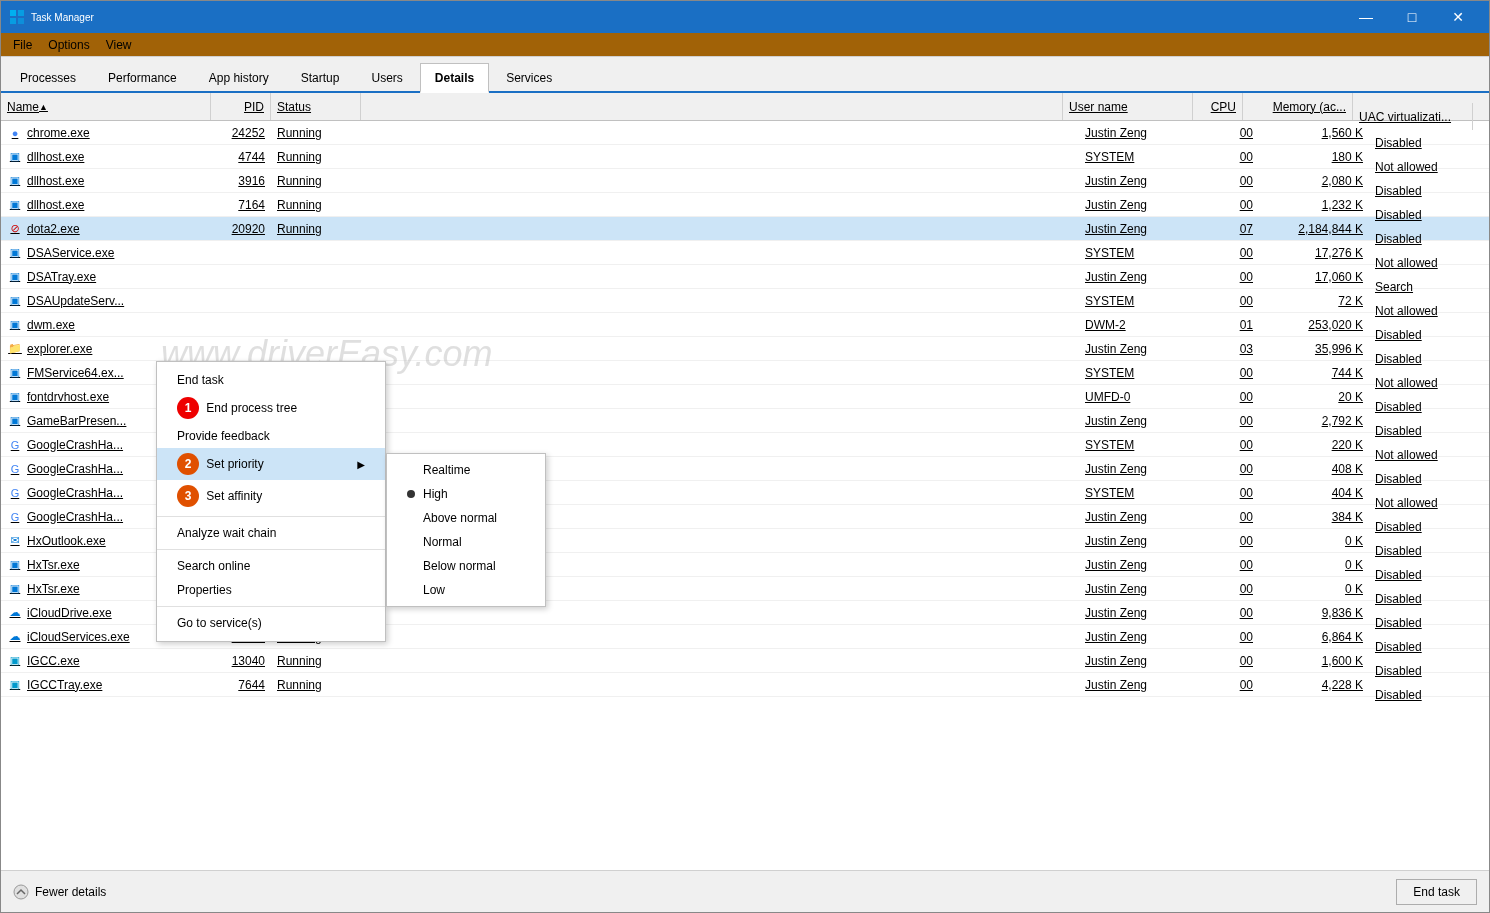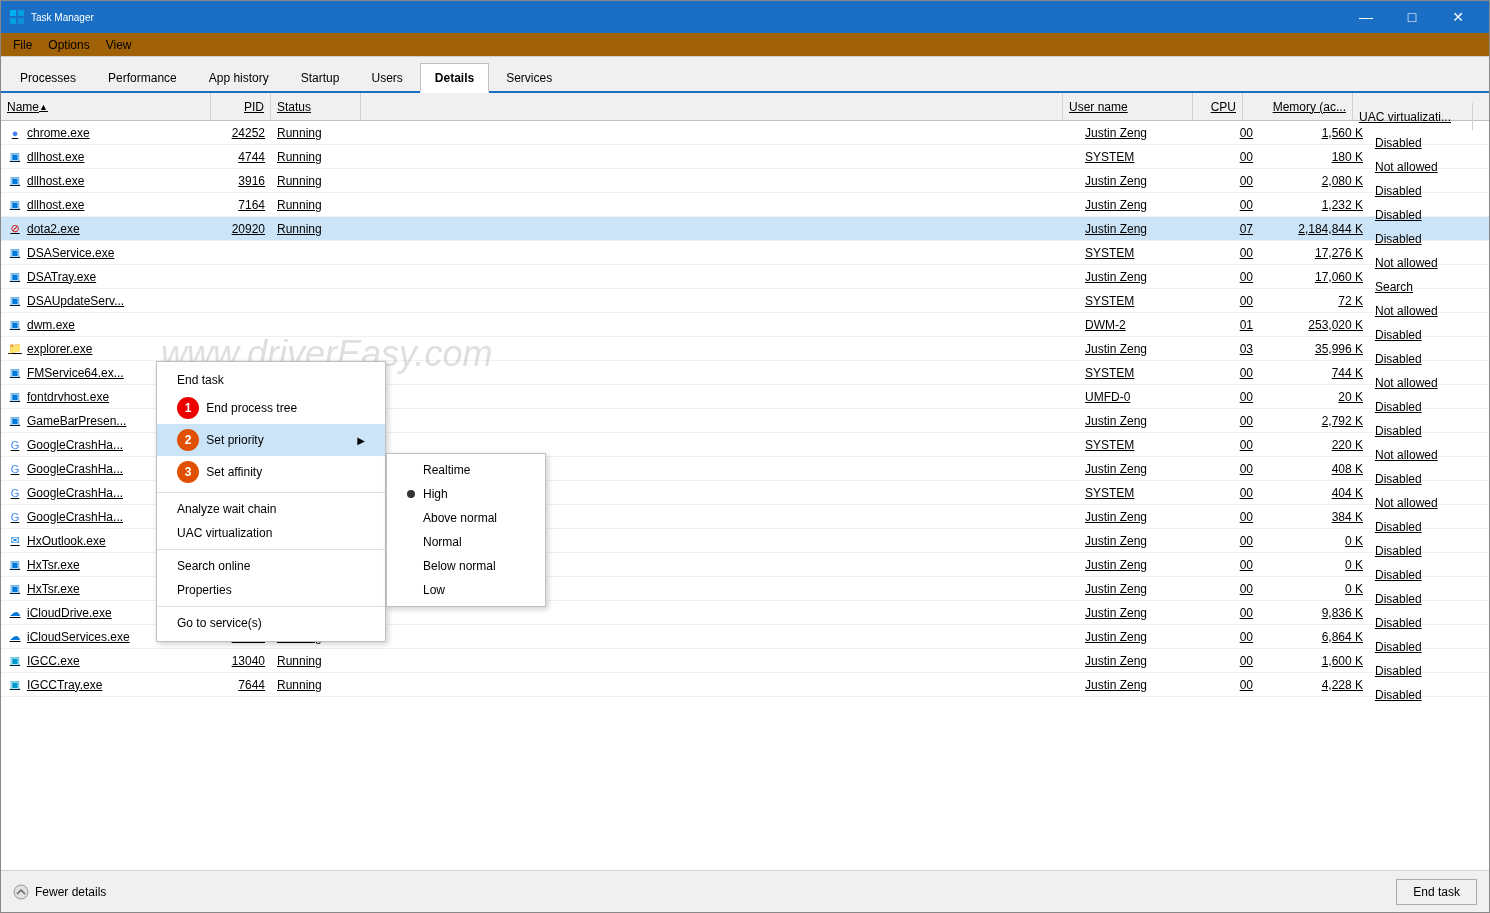--- a/index.html
+++ b/index.html
@@ -623,39 +623,39 @@
       <div style="padding: 2px 0;">
         <div class="ctx-item">
           <span>End task</span>
         </div>
         <div class="ctx-item">
           <span>
             <span class="badge badge-red">1</span>
             End process tree
           </span>
         </div>
+        <div class="ctx-item">
+          <span>Provide feedback</span>
+        </div>
         <div class="ctx-item active">
           <span>
             <span class="badge badge-orange">2</span>
             Set priority
           </span>
           <span class="ctx-arrow">▶</span>
         </div>
         <div class="ctx-item">
           <span>
             <span class="badge badge-orange">3</span>
             Set affinity
           </span>
         </div>
         <div class="ctx-separator"></div>
         <div class="ctx-item">
           <span>Analyze wait chain</span>
-        </div>
-        <div class="ctx-item">
-          <span>UAC virtualization</span>
         </div>
         <div class="ctx-separator"></div>
         <div class="ctx-item">
           <span>Search online</span>
         </div>
         <div class="ctx-item">
           <span>Properties</span>
         </div>
         <div class="ctx-separator"></div>
         <div class="ctx-item">

